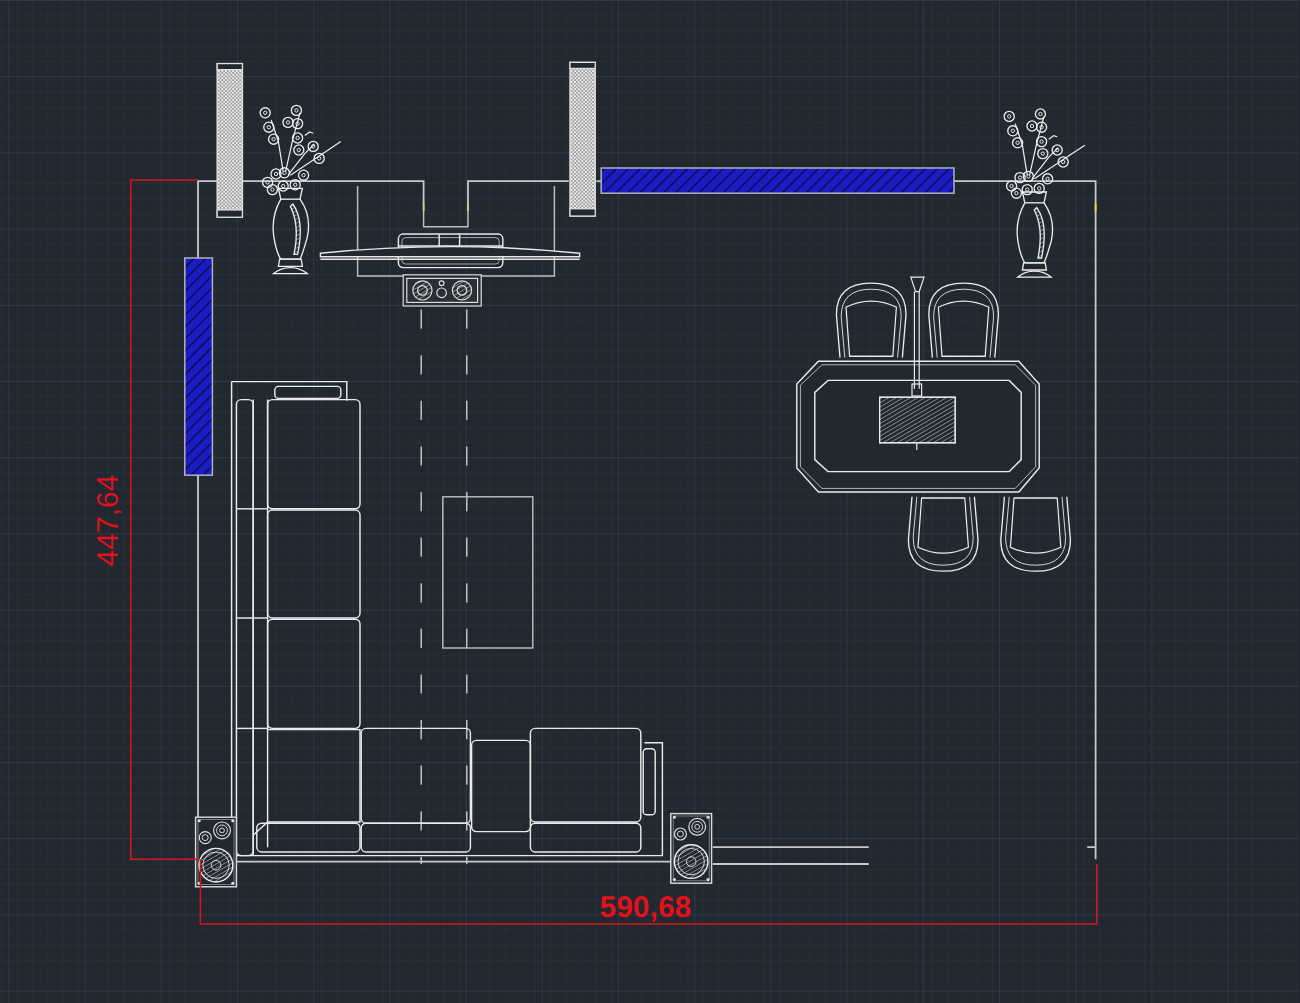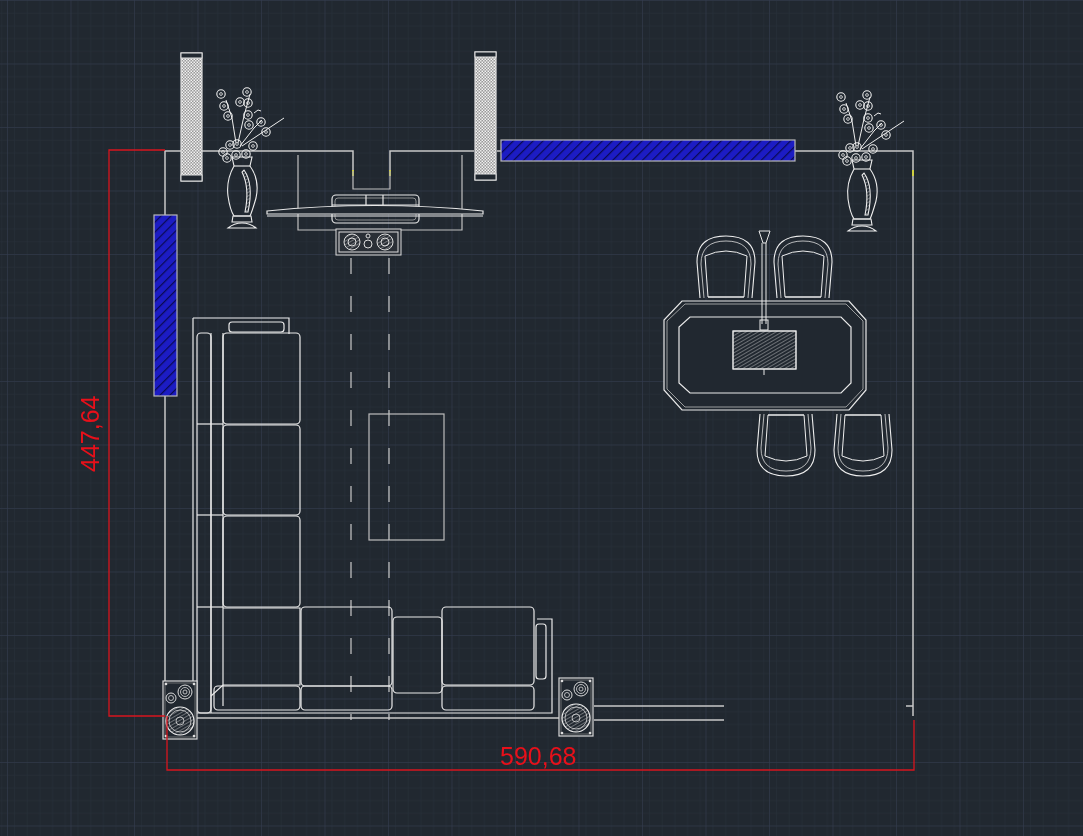--- a/index.html
+++ b/index.html
@@ -1,19 +1,19 @@
 <!DOCTYPE html>
 <html><head>
 <meta charset="utf-8">
 <style>
   html, body { margin: 0; padding: 0; }
   body { width: 1083px; height: 836px; overflow: hidden; background: #212830; font-family: "Liberation Sans", sans-serif; }
   #canvas { position: absolute; left: 0; top: 0; width: 1083px; height: 836px; }
   .dim-text { position: absolute; color: #e8101a; font-family: "Liberation Sans", sans-serif; font-size: 25px; line-height: 1; white-space: nowrap; }
-  #dim-h-text { left: 500px; top: 744px; }
+  #dim-h-text { left: 500px; top: 744px; font-weight: bold; }
   #dim-v-text { left: 78px; top: 472px; transform-origin: 0 0; transform: rotate(-90deg); }
 </style>
 </head>
 <body>
 
 <svg id="canvas" xmlns="http://www.w3.org/2000/svg" width="1083" height="836" viewBox="0 0 1083 836">
   <defs>
     <pattern id="gridMinor" width="12.7" height="12.7" patternUnits="userSpaceOnUse" x="7" y="0">
       <path d="M12.7 0 L0 0 0 12.7" fill="none" stroke="#29313c" stroke-width="1"></path>
     </pattern>

